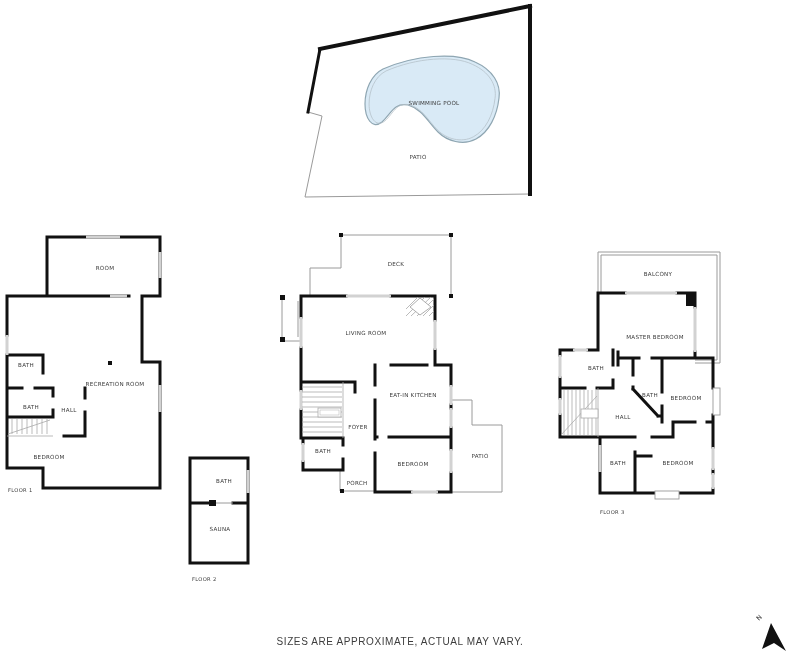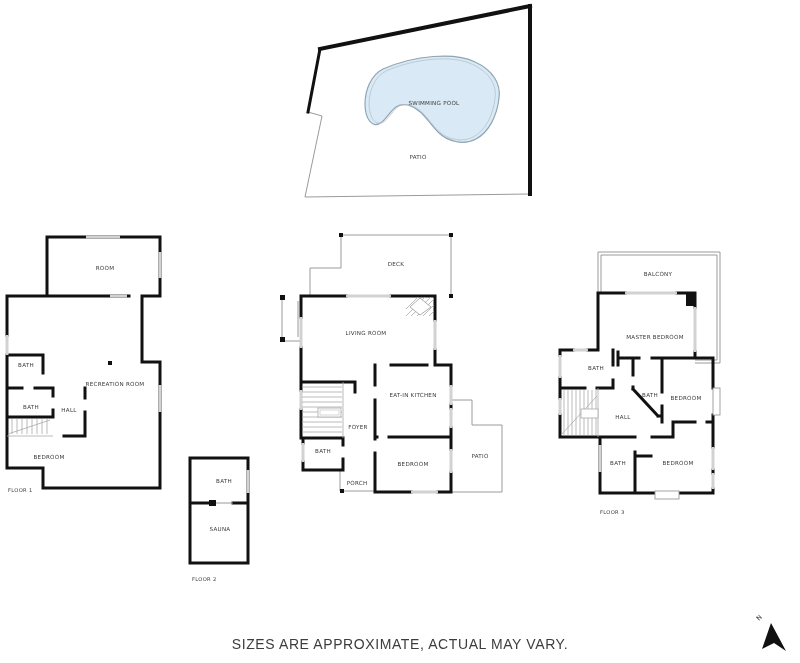--- a/index.html
+++ b/index.html
@@ -9,21 +9,21 @@
   .room-label{font-size:5.6px;letter-spacing:.25px;fill:#3a3a3a;text-anchor:middle;
               font-family:"DejaVu Sans",sans-serif;}
   .floor-label{font-size:5.2px;letter-spacing:.3px;fill:#3a3a3a;text-anchor:start;
                font-family:"DejaVu Sans",sans-serif;}
   .wall{stroke:#111;stroke-width:3;fill:none;stroke-linecap:square;}
   .wall4{stroke:#111;stroke-width:4;fill:none;stroke-linecap:square;}
   .win{stroke:#d2d2d2;stroke-width:3;fill:none;}
   .thin{stroke:#9a9a9a;stroke-width:1;fill:none;}
   .hatch{stroke:#aaa;stroke-width:.8;fill:none;}
   .caption{position:absolute;left:0;right:0;top:636px;text-align:center;
-           font-size:14px;letter-spacing:.6px;color:#3d3d3d;
+           font-size:10px;letter-spacing:.6px;color:#3d3d3d;
            font-family:"Liberation Sans",sans-serif;}
 </style>
 </head>
 <body>
 
 <div class="stage">
 
   <svg class="plan" style="left:295px;top:2px" width="245" height="205" viewBox="0 0 245 205">
     <path class="thin" d="M235,192 L10,195 L27,114 L13,110"></path>
     <path class="wall4" d="M25,47 L235,4 M235,4 L235,192"></path>

